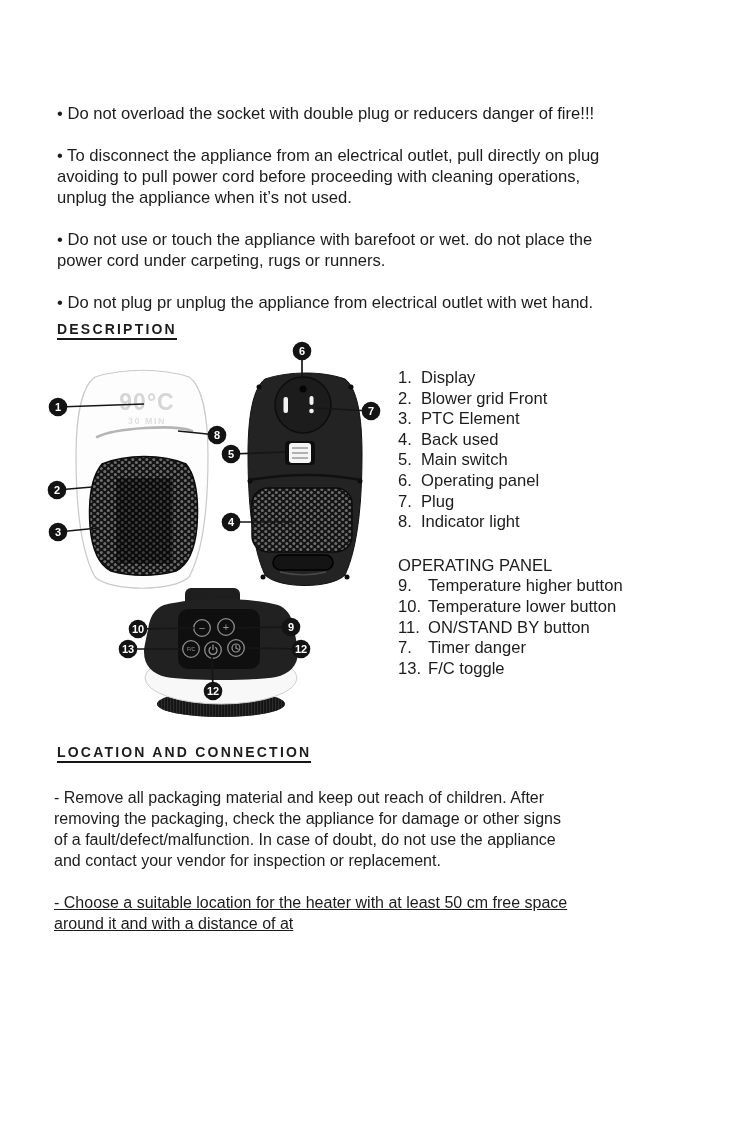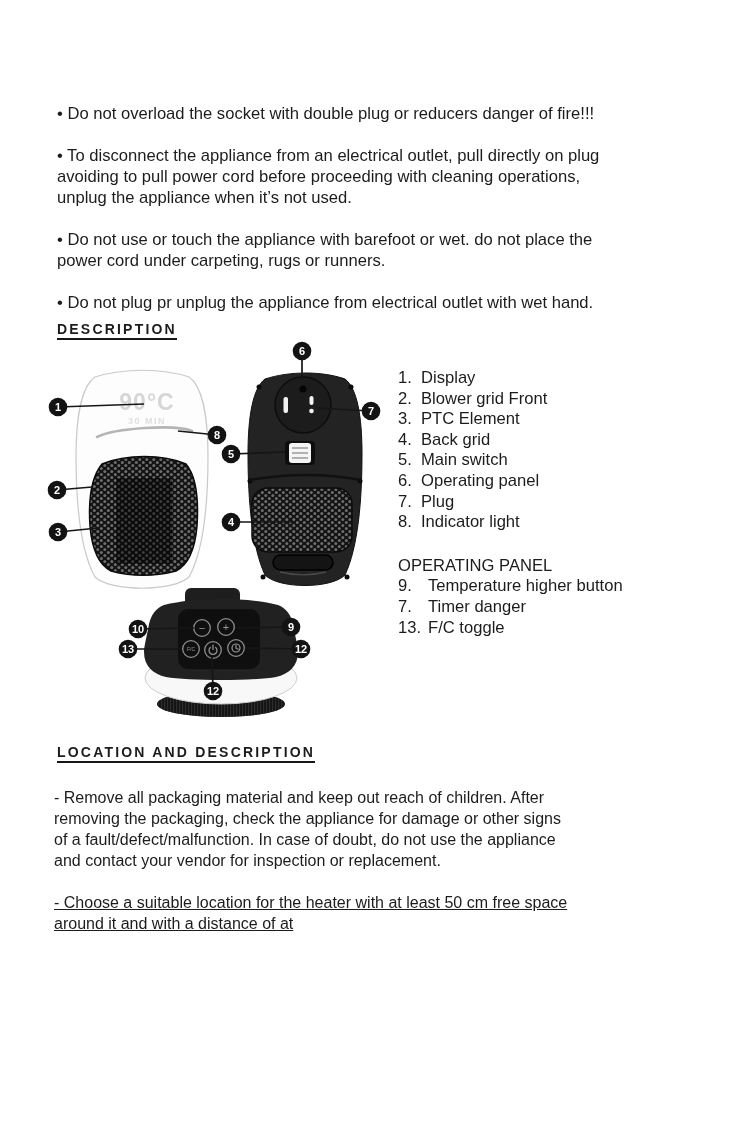--- a/index.html
+++ b/index.html
@@ -211,21 +211,21 @@
     <div class="prow">
       <span class="pn">2.</span>
       <span>Blower grid Front</span>
     </div>
     <div class="prow">
       <span class="pn">3.</span>
       <span>PTC Element</span>
     </div>
     <div class="prow">
       <span class="pn">4.</span>
-      <span>Back grid</span>
+      <span>Back used</span>
     </div>
     <div class="prow">
       <span class="pn">5.</span>
       <span>Main switch</span>
     </div>
     <div class="prow">
       <span class="pn">6.</span>
       <span>Operating panel</span>
     </div>
     <div class="prow">
@@ -237,30 +237,38 @@
       <span>Indicator light</span>
     </div>
 
     <div class="op-head">OPERATING PANEL</div>
 
     <div class="prow">
       <span class="pnw">9.</span>
       <span>Temperature higher button</span>
     </div>
     <div class="prow">
+      <span class="pnw">10.</span>
+      <span>Temperature lower button</span>
+    </div>
+    <div class="prow">
+      <span class="pnw">11.</span>
+      <span>ON/STAND BY button</span>
+    </div>
+    <div class="prow">
       <span class="pnw">7.</span>
       <span>Timer danger</span>
     </div>
     <div class="prow">
       <span class="pnw">13.</span>
       <span>F/C toggle</span>
     </div>
   </div>
 
-  <div class="heading" id="h-loc">LOCATION AND DESCRIPTION</div>
+  <div class="heading" id="h-loc">LOCATION AND CONNECTION</div>
 
   <div class="para" id="para1">- Remove all packaging material and keep out reach of children. After
 removing the packaging, check the appliance for damage or other signs
 of a fault/defect/malfunction. In case of doubt, do not use the appliance
 and contact your vendor for inspection or replacement.</div>
   <div class="para" id="para2">- Choose a suitable location for the heater with at least 50 cm free space
 around it and with a distance of at</div>
 
 </div>
 

